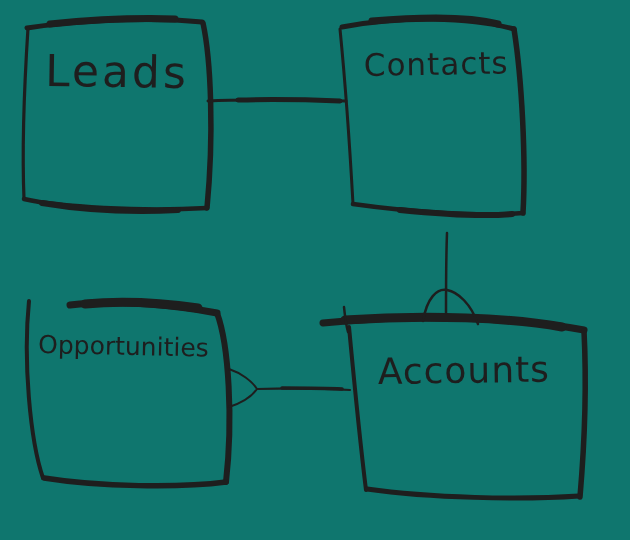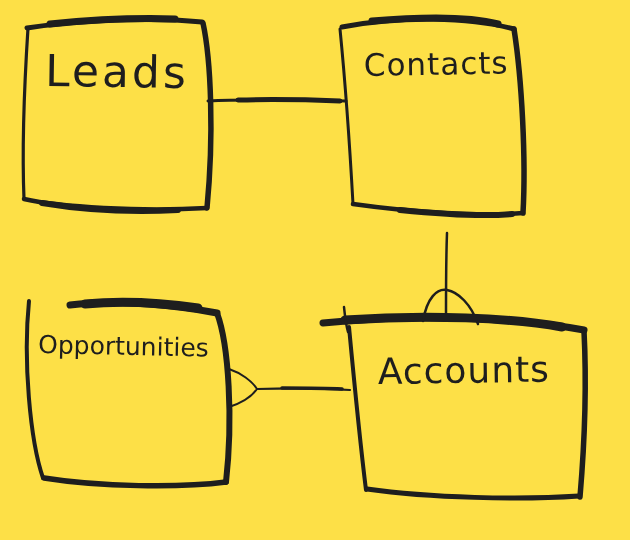--- a/index.html
+++ b/index.html
@@ -8,21 +8,21 @@
     background: #ffffff;
     width: 630px;
     height: 540px;
     overflow: hidden;
     font-family: "DejaVu Sans", sans-serif;
   }
   .canvas-wrap {
     position: relative;
     width: 630px;
     height: 540px;
-    background: #fde047;
+    background: #0f766e;
   }
   svg { display: block; }
   .ink {
     stroke: #1e1e1e;
     fill: none;
     stroke-linecap: round;
     stroke-linejoin: round;
   }
   .node-label {
     fill: #1e1e1e;

